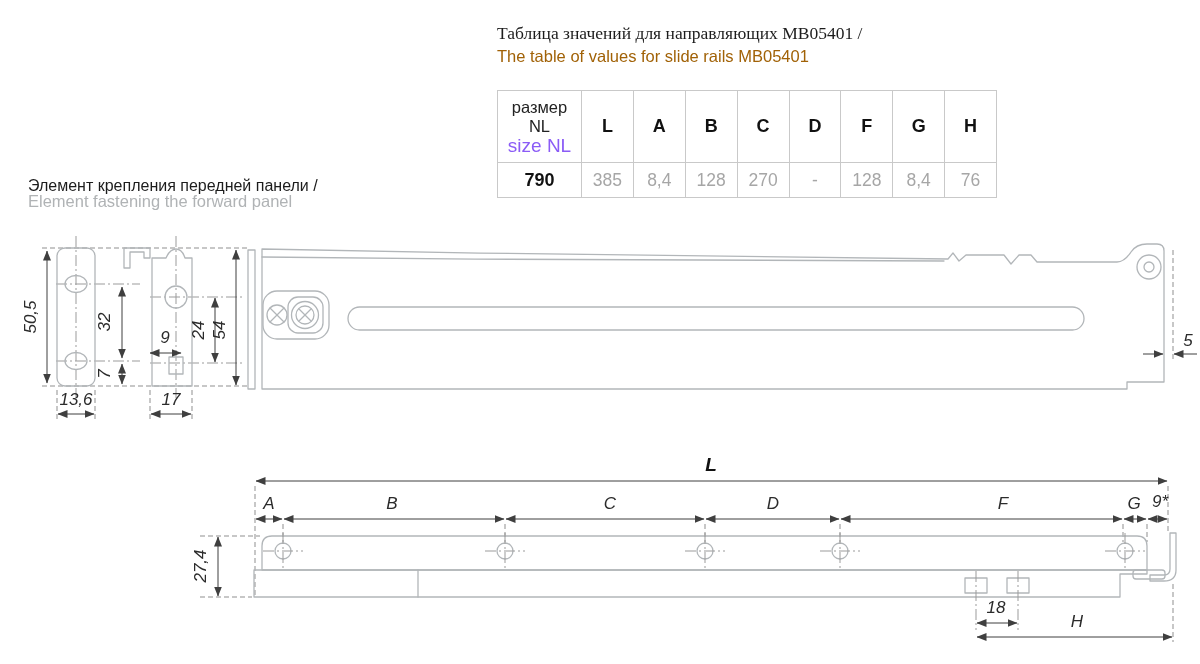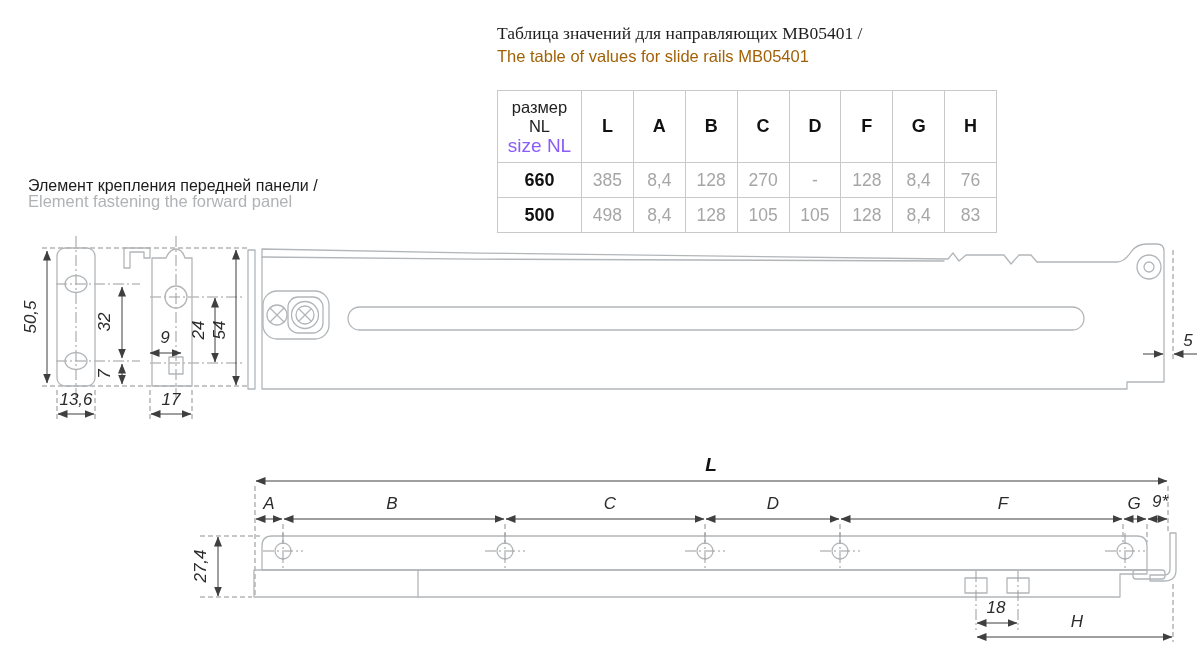--- a/index.html
+++ b/index.html
@@ -218,35 +218,24 @@
     <th class="hd-letter">L</th>
     <th class="hd-letter">A</th>
     <th class="hd-letter">B</th>
     <th class="hd-letter">C</th>
     <th class="hd-letter">D</th>
     <th class="hd-letter">F</th>
     <th class="hd-letter">G</th>
     <th class="hd-letter">H</th>
   </tr>
   <tr class="r">
-    <td class="sz">660</td>
+    <td class="sz">790</td>
     <td class="val">385</td>
     <td class="val">8,4</td>
     <td class="val">128</td>
     <td class="val">270</td>
     <td class="val">-</td>
     <td class="val">128</td>
     <td class="val">8,4</td>
     <td class="val">76</td>
   </tr>
-  <tr class="r">
-    <td class="sz">500</td>
-    <td class="val">498</td>
-    <td class="val">8,4</td>
-    <td class="val">128</td>
-    <td class="val">105</td>
-    <td class="val">105</td>
-    <td class="val">128</td>
-    <td class="val">8,4</td>
-    <td class="val">83</td>
-  </tr>
 </tbody>
   </table>
 
 </body></html>

